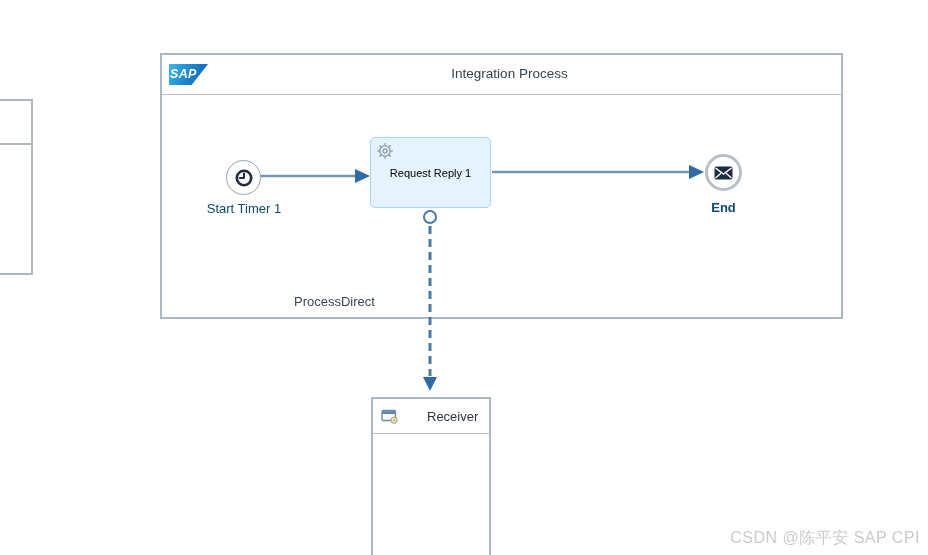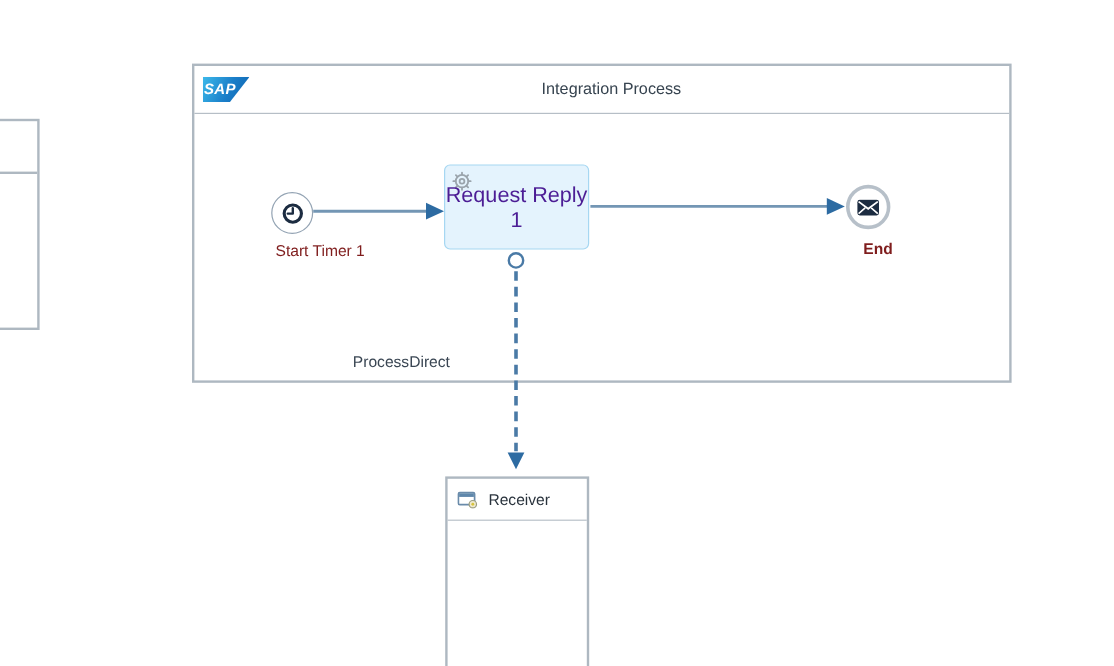--- a/index.html
+++ b/index.html
@@ -31,48 +31,48 @@
     position:absolute;left:7px;top:9px;width:39px;height:21px;
     background:linear-gradient(115deg,#3cb9ea 0%,#1a7ec9 55%,#0f64ae 100%);
     clip-path:polygon(0 0,100% 0,58% 100%,0 100%);
     color:#fff;font-size:12.5px;font-weight:bold;font-style:italic;
     line-height:21px;padding-left:1px;box-sizing:border-box;letter-spacing:.3px;
   }
   
   .event{position:absolute;background:#fff;border-radius:50%;display:flex;align-items:center;justify-content:center;box-sizing:border-box;}
   .start-event{left:226px;top:160px;width:35px;height:35px;border:1.5px solid #93a3b3;}
   .end-event{left:705px;top:154px;width:37px;height:37px;border:3.5px solid #b7c0c9;}
-  .node-label{position:absolute;font-size:13px;color:#7f1d1d;text-align:right;}
+  .node-label{position:absolute;font-size:13px;color:#0c4a6e;text-align:center;}
   .label-start{left:184px;top:201px;width:120px;}
   .label-end{left:703px;top:200px;width:41px;font-weight:bold;}
   
   .task{
     position:absolute;left:370px;top:137px;width:121px;height:71px;box-sizing:border-box;
     background:var(--task-fill,#e4f3fd);border:1px solid var(--task-border,#a6d7f2);border-radius:5px;
   }
   .task .gear{position:absolute;left:5px;top:4px;}
   .task .task-label{
     position:absolute;left:0;right:0;top:50%;transform:translateY(-50%);
-    text-align:center;font-size:18px;color:#4c1d95;
+    text-align:center;font-size:11px;color:#000000;
   }
   
   .flow-label{
     position:absolute;left:294px;top:294px;width:130px;
     font-size:13px;color:#3a4653;
   }
   
   .receiver{
     position:absolute;left:371px;top:397px;width:120px;height:170px;box-sizing:border-box;
     background:#fff;border:2px solid var(--pool-border,#aeb8c1);
   }
   .receiver-header{
     height:35px;border-bottom:1px solid #b9c1c9;
     display:flex;align-items:center;padding-left:8px;gap:8px;box-sizing:border-box;
   }
-  .receiver-label{font-size:13px;color:#2a333d;}
+  .receiver-label{font-size:13px;color:#2a333d;margin-left:20px;}
   
   .wires{position:absolute;left:0;top:0;width:928px;height:555px;}
   .seq-line{stroke:var(--flow-line,#7396b4);stroke-width:2.4;fill:none;}
   .seq-arrow{fill:var(--flow-arrow,#2d6ba2);}
   .msg-dash{stroke:var(--flow-dash,#4a7aa6);stroke-width:3;stroke-dasharray:8 5;fill:none;}
   .msg-arrow{fill:var(--flow-arrow,#2d6ba2);}
   .port{fill:#fff;stroke:var(--flow-dash,#4a7aa6);stroke-width:2;}
   
   .ic-dark-stroke{stroke:var(--icon-dark,#1c2c41);fill:none;}
   .ic-dark-fill{fill:var(--icon-dark,#1c2c41);}
@@ -154,14 +154,15 @@
       <svg width="18" height="16" viewBox="0 0 18 16">
         <rect x="1" y="2.5" width="13.5" height="10" rx="1.2" fill="#fff" stroke="#6a8baa" stroke-width="1.4"></rect>
         <rect x="1.6" y="3.1" width="12.3" height="3" fill="#5e87ab"></rect>
         <circle cx="13" cy="12.2" r="3.1" fill="#efe9cf" stroke="#999c80" stroke-width="1"></circle>
         <circle cx="13" cy="12.2" r="1.2" fill="#d6c33e"></circle>
       </svg>
       <span class="receiver-label">Receiver</span>
     </div>
   </div>
 
+  <div class="watermark">CSDN @陈平安 SAP CPI</div>
 
 </div>
 
 </body></html>

